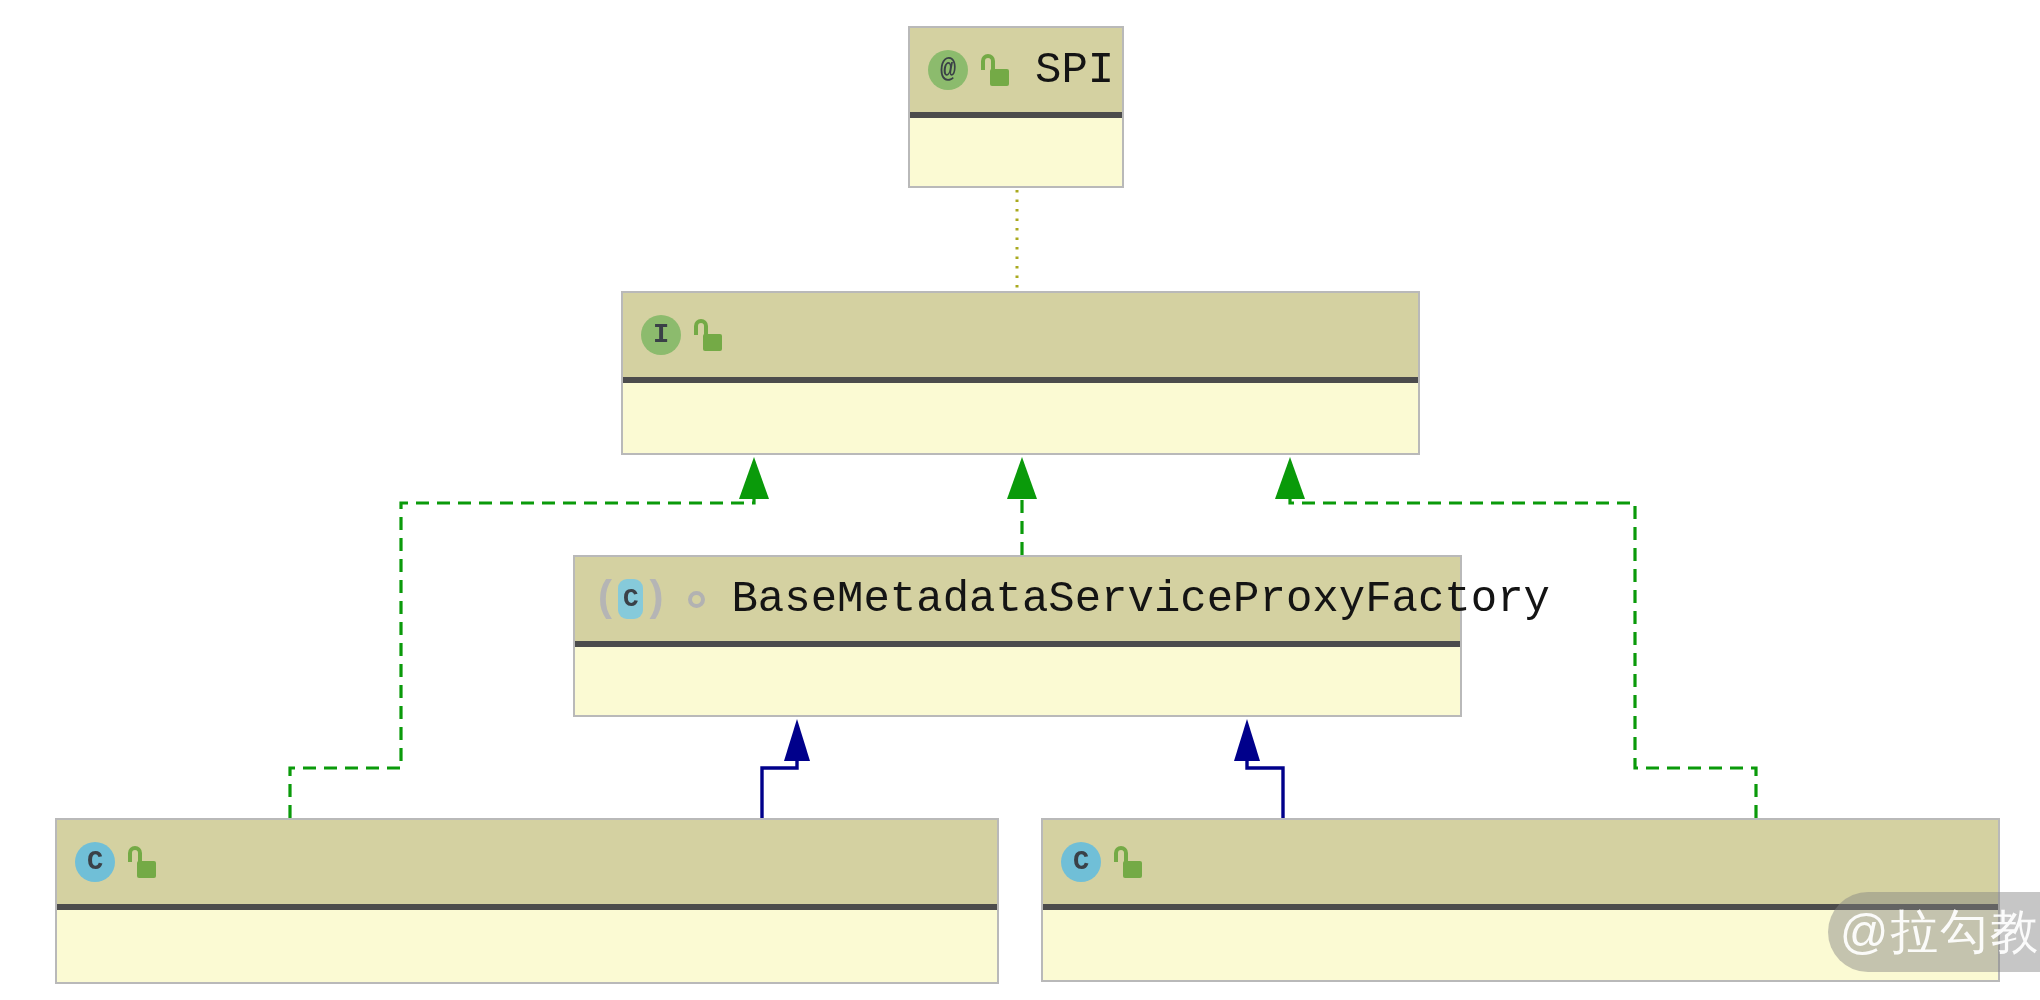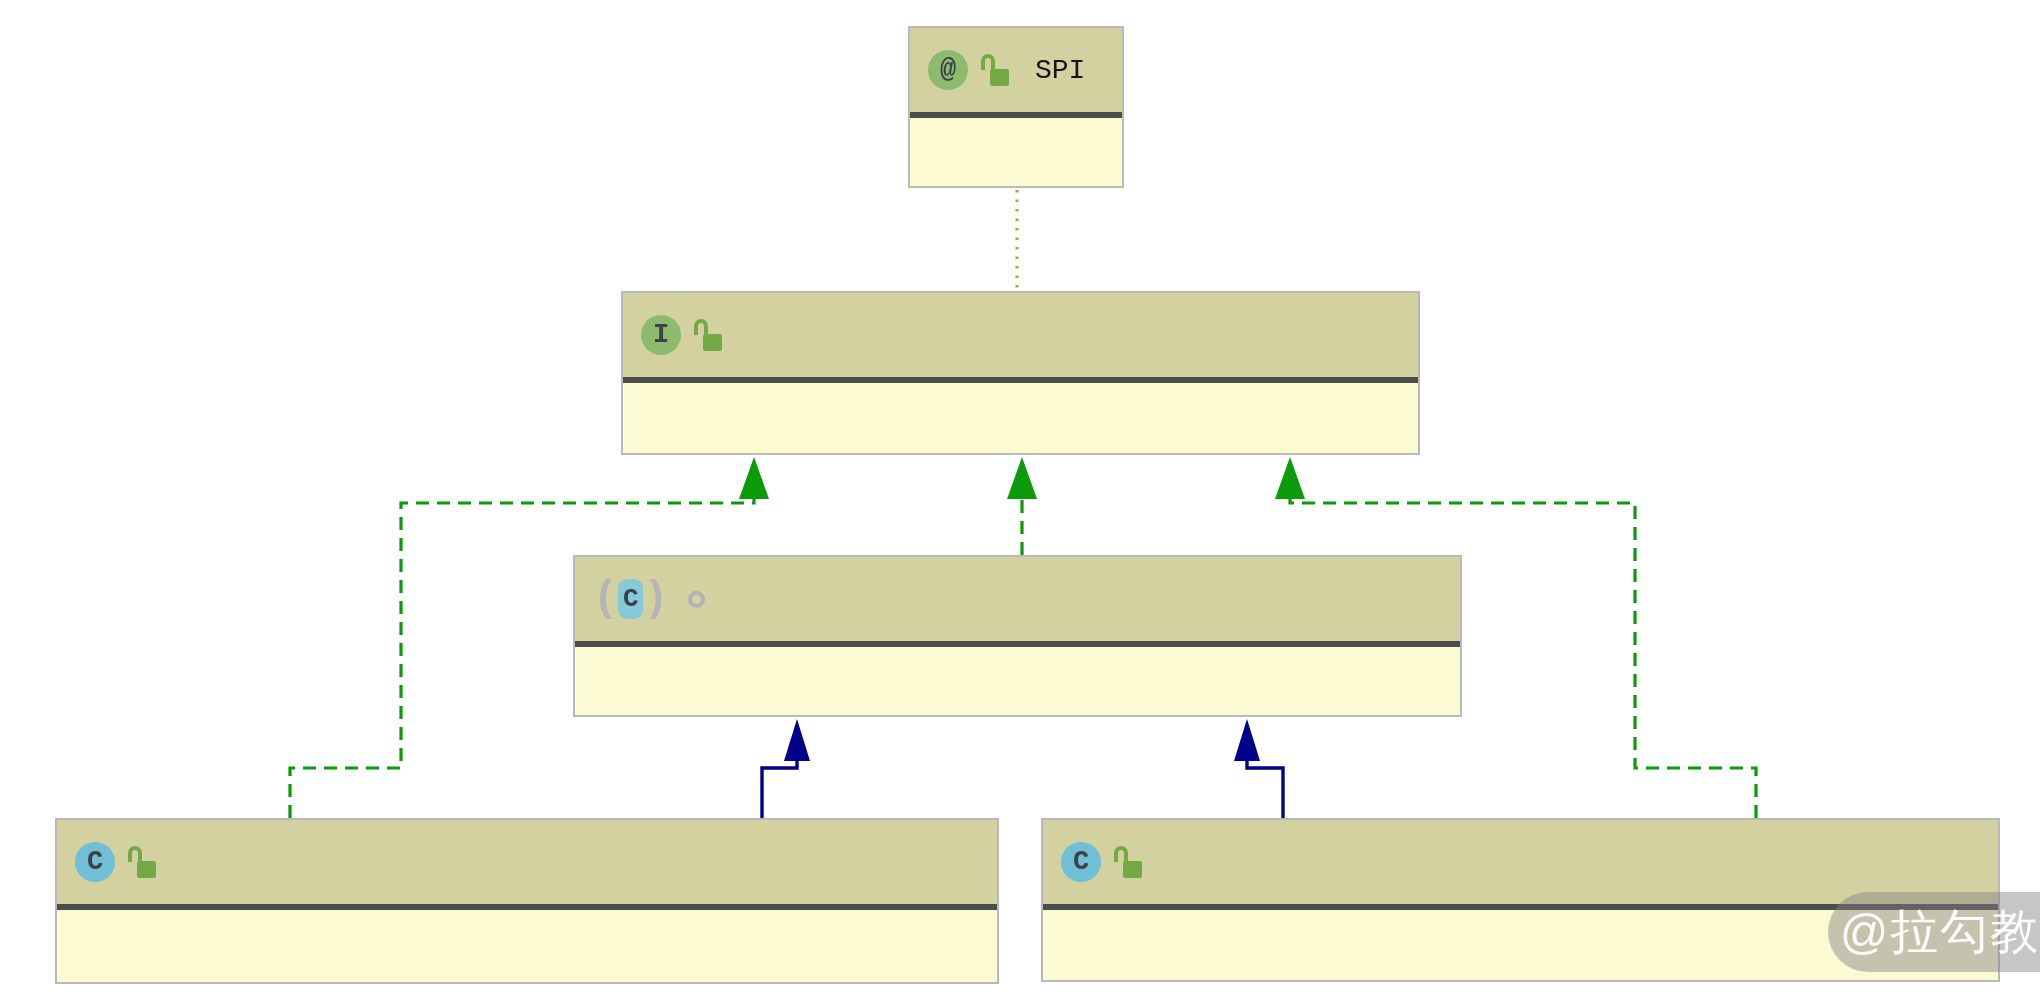--- a/index.html
+++ b/index.html
@@ -25,21 +25,21 @@
     height: 84px;
     background: #d4d1a1;
     border-bottom: 6px solid #4c4c4c;
     display: flex;
     align-items: center;
     padding: 0 14px 0 18px;
     white-space: nowrap;
   }
   .node-body { position: absolute; left: 0; right: 0; bottom: 0; top: 92px; background: #fbfad3; }
   .node-title {
-    font-size: 28px;
+    font-size: 44px;
     color: #141414;
     margin-left: 26px;
     letter-spacing: 0;
   }
 
   
   .icon-circle {
     width: 40px; height: 40px; border-radius: 50%;
     display: flex; align-items: center; justify-content: center;
     font-size: 27px; font-weight: bold; color: #3a4147; flex: none;
@@ -117,20 +117,21 @@
   </div>
 
   <div class="node" style="left:573px;top:555px;width:889px;height:162px">
     <div class="node-header">
       <span class="abstract-icon">
         <span class="paren">(</span>
         <span class="pill">C</span>
         <span class="paren">)</span>
       </span>
       <span class="ring"></span>
+      <span class="node-title">BaseMetadataServiceProxyFactory</span>
     </div>
     <div class="node-body"></div>
   </div>
 
   <div class="node" style="left:55px;top:818px;width:944px;height:166px">
     <div class="node-header">
       <span class="icon-circle icon-blue">C</span>
       <span class="lock"></span>
     </div>
     <div class="node-body"></div>

